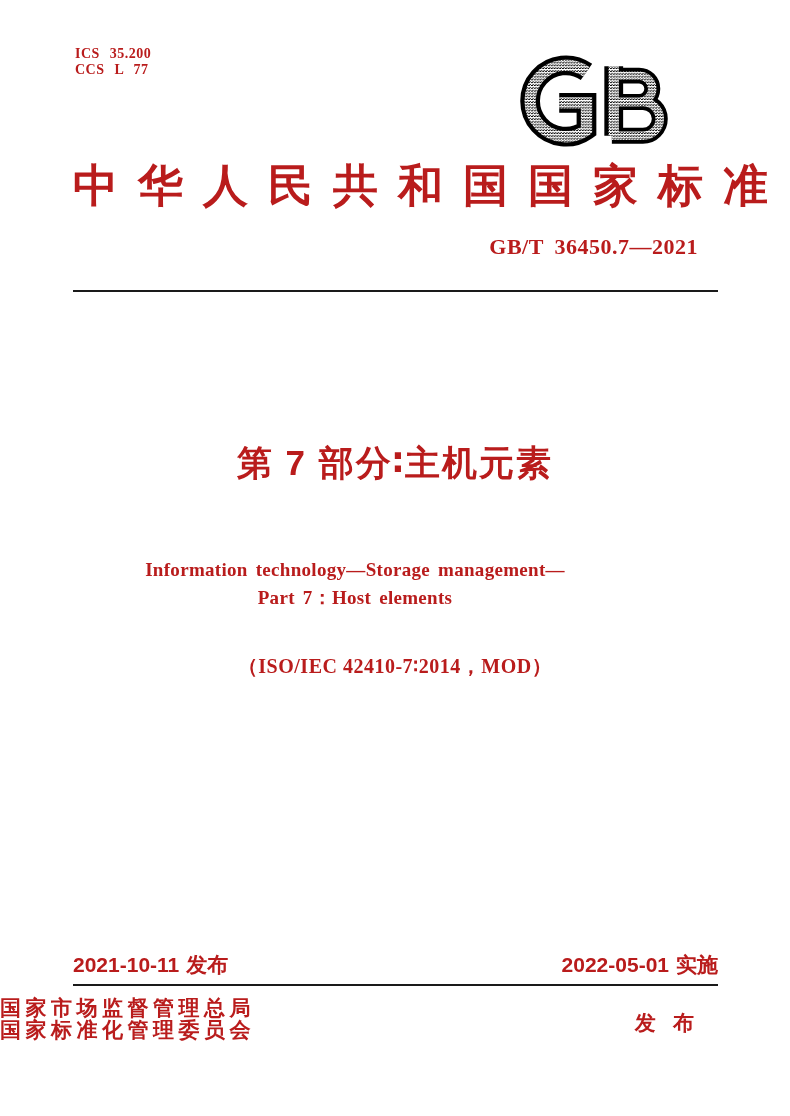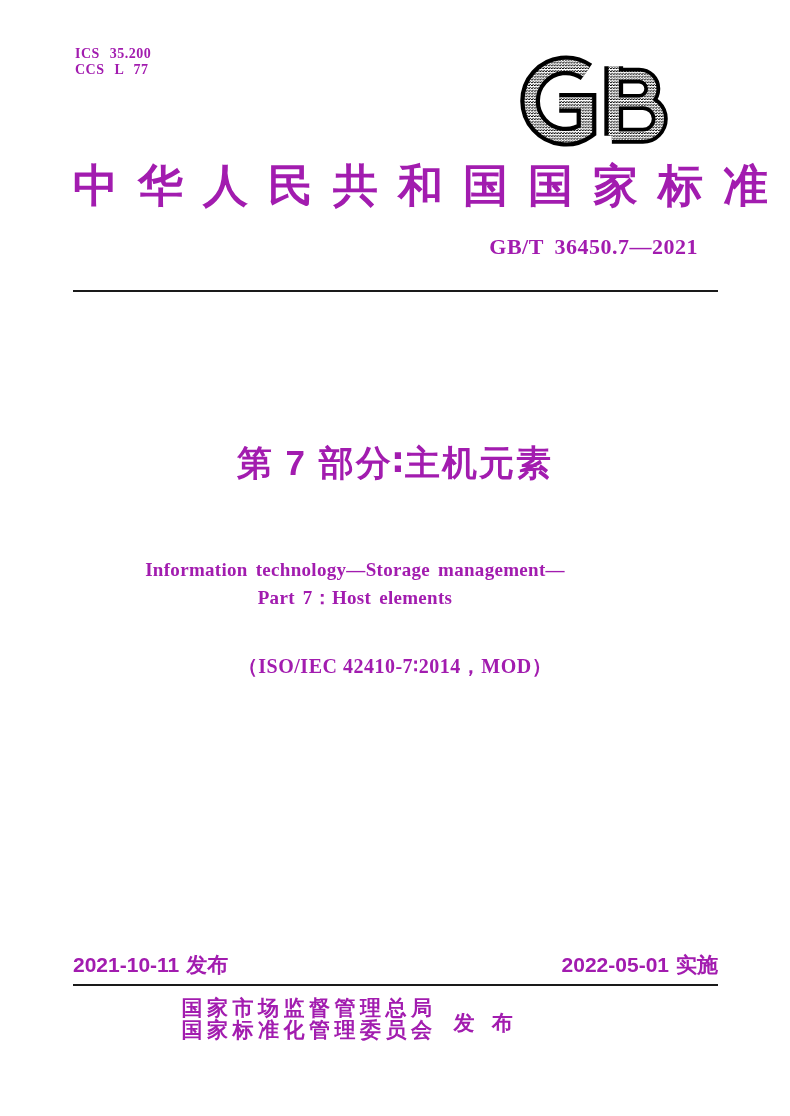--- a/index.html
+++ b/index.html
@@ -5,21 +5,21 @@
   html, body {
     margin: 0;
     padding: 0;
     background: #ffffff;
   }
   .page {
     position: relative;
     width: 790px;
     height: 1116px;
     background: #ffffff;
-    color: #a21caf;
+    color: #b91c1c;
     overflow: hidden;
     font-family: "Liberation Serif", "DejaVu Serif", serif;
   }
 
   
   .ics-block {
     position: absolute;
     left: 75px;
     top: 46px;
     font-family: "Liberation Serif", "DejaVu Serif", serif;
@@ -131,21 +131,21 @@
   }
   .date-item .date-label { margin-left: 7px; }
 
   
   .publishers-row {
     position: absolute;
     left: 0;
     top: 997px;
     width: 700px;
     display: flex;
-    justify-content: center;
+    justify-content: space-between;
     align-items: center;
     gap: 17px;
   }
   .publisher-lines {
     font-family: "Liberation Serif", "DejaVu Serif", serif;
     font-weight: bold;
     font-size: 21px;
     line-height: 22px;
     letter-spacing: 4.5px;
     white-space: nowrap;

